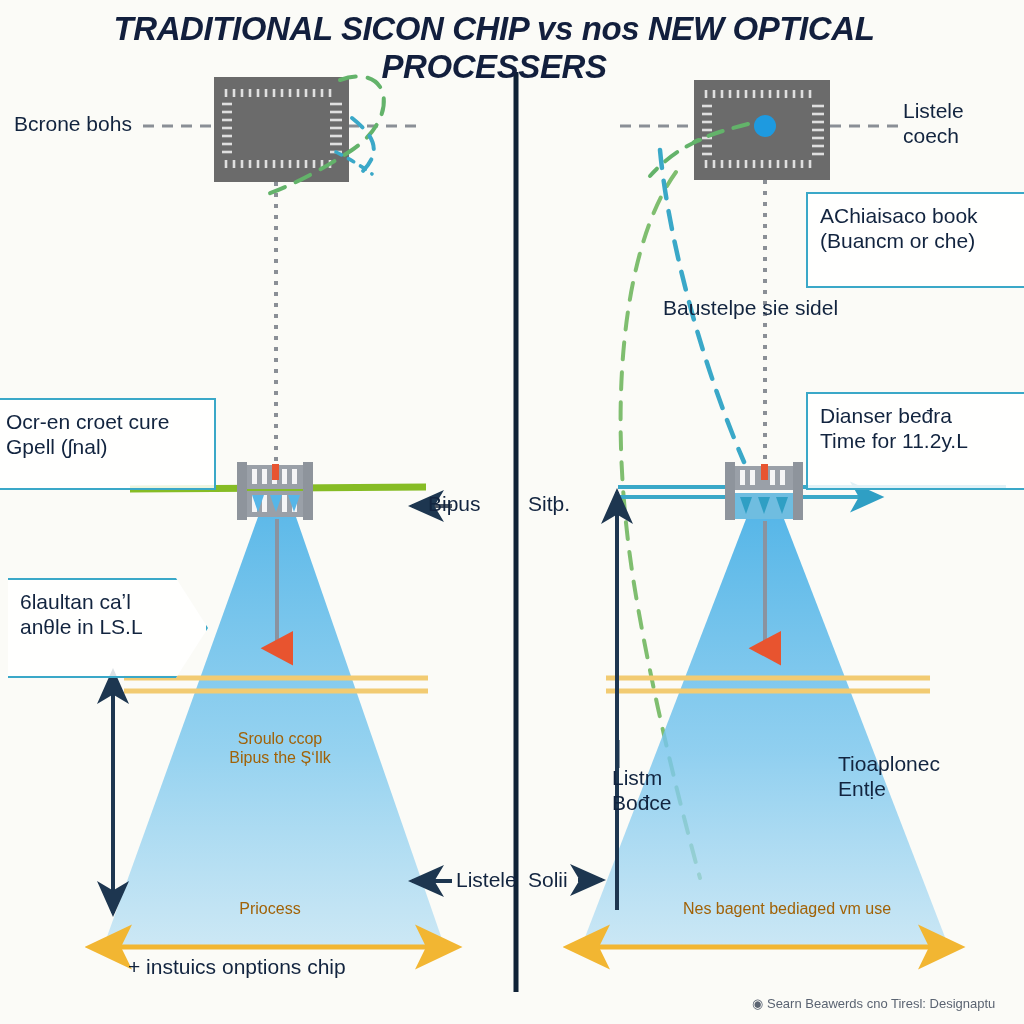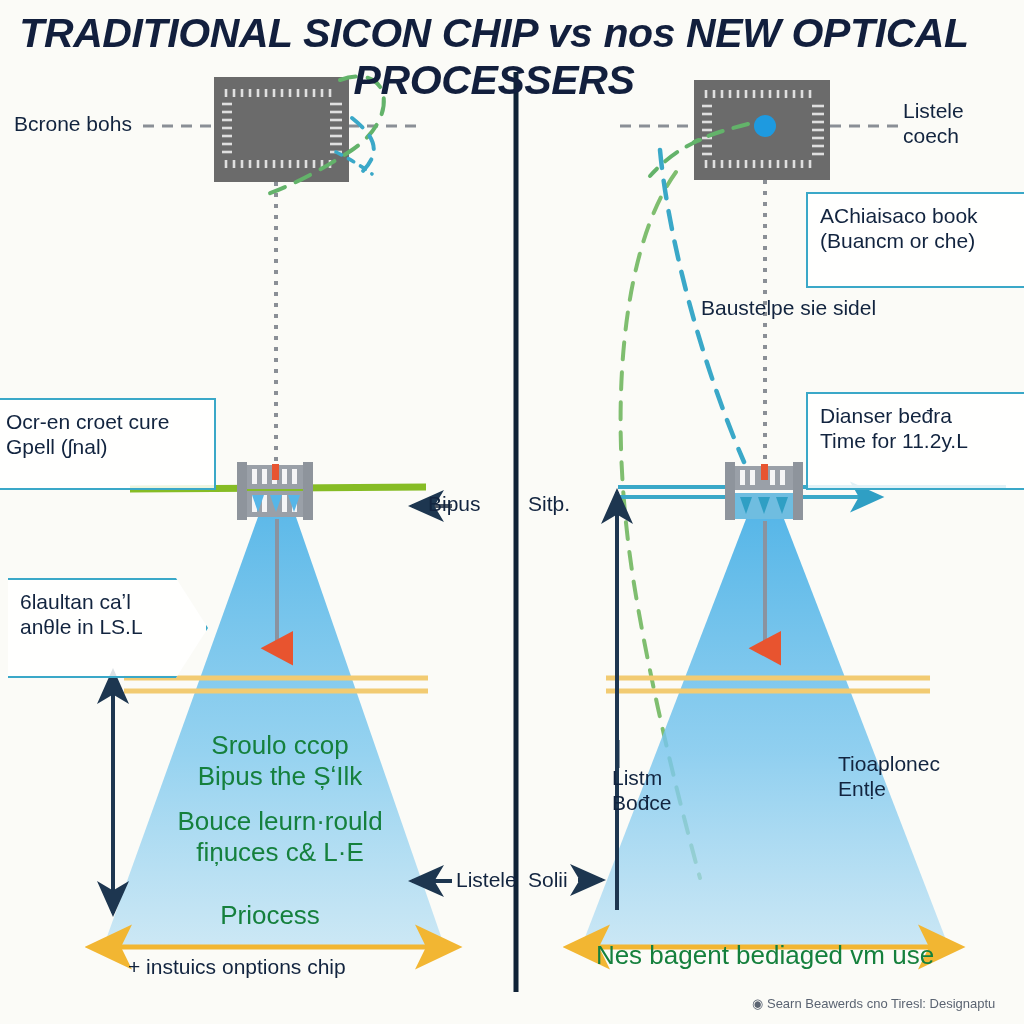--- a/index.html
+++ b/index.html
@@ -9,26 +9,26 @@
     font-family:"Liberation Sans", sans-serif;
     overflow:hidden;
     position:relative;
   }
   #stage{position:absolute;inset:0;width:1024px;height:1024px;}
   svg#art{position:absolute;left:0;top:0;width:1024px;height:1024px;}
 
   .lbl{position:absolute;color:#12243f;line-height:1.18;white-space:pre-line;}
   .title{
     position:absolute;left:0;top:10px;width:988px;text-align:center;
-    font-size:41px;font-weight:bold;font-style:italic;color:#121f3d;
+    font-size:33px;font-weight:bold;font-style:italic;color:#121f3d;
     letter-spacing:-0.4px;
   }
   .t-callout{font-size:21px;}
   .t-plain{font-size:21px;}
-  .t-inside{font-size:26px;color:#15803d;text-align:center;}
+  .t-inside{font-size:16px;color:#a16207;text-align:center;}
   .t-small{font-size:13px;color:#5b6472;}
   .boxed{
     border:2px solid #3aa8c8;background:rgba(255,255,255,0.85);
     padding:10px 12px;box-sizing:border-box;
   }
   .nb-left{border-left:none;}
   .nb-right{border-right:none;}
 </style>
 </head>
 <body>
@@ -291,50 +291,48 @@
 
   <div class="lbl t-callout" style="left:8px;top:578px;width:200px;height:100px;
        border:2px solid #3aa8c8;border-left:none;padding:10px 12px;box-sizing:border-box;
        background:rgba(255,255,255,0.85);
        clip-path:polygon(0 0,84% 0,100% 50%,84% 100%,0 100%);">6laultan caʼl
 anθle in LS.L</div>
 
   <div class="lbl t-inside" style="left:155px;top:730px;width:250px;">Sroulo ccop
 Bipus the ȘʻIlk</div>
 
-  <div class="lbl t-inside" style="left:135px;top:806px;width:290px;">Bouce leurn·rould
-fiņuces c&amp; L·E</div>
 
   <div class="lbl t-inside" style="left:160px;top:900px;width:220px;">Priocess</div>
 
   <div class="lbl t-plain" style="left:428px;top:492px;width:90px;">Bipus</div>
 
   <div class="lbl t-plain" style="left:456px;top:868px;width:90px;">Listele</div>
 
   <div class="lbl t-plain" style="left:128px;top:955px;width:340px;">+ instuics onptions chip</div>
 
   <div class="lbl t-plain" style="left:903px;top:99px;width:140px;">Listele
 coech</div>
 
   <div class="lbl t-callout boxed nb-right" style="left:806px;top:192px;width:226px;height:96px;">AChiaisaco book
 (Buancm or che)</div>
 
-  <div class="lbl t-plain" style="left:701px;top:296px;width:310px;">Baustelpe sie sidel</div>
+  <div class="lbl t-plain" style="left:663px;top:296px;width:310px;">Baustelpe sie sidel</div>
 
   <div class="lbl t-callout boxed nb-right" style="left:806px;top:392px;width:228px;height:98px;">Dianser beđra
 Time for 11.2y.L</div>
 
   <div class="lbl t-plain" style="left:568px;top:766px;width:120px;margin-left:44px;">Listm
 Bođce</div>
 
   <div class="lbl t-plain" style="left:838px;top:752px;width:170px;">Tioaplonec
 Entḷe</div>
 
   <div class="lbl t-plain" style="left:528px;top:492px;width:80px;">Sitþ.</div>
 
   <div class="lbl t-plain" style="left:528px;top:868px;width:80px;">Solii</div>
 
-  <div class="lbl t-inside" style="left:590px;top:900px;width:350px;margin-top:40px;">Nes bagent bediaged vm use</div>
+  <div class="lbl t-inside" style="left:612px;top:900px;width:350px;">Nes bagent bediaged vm use</div>
 
 
   <div class="lbl t-small" style="left:752px;top:996px;width:280px;">◉ Searn Beawerds cno Tiresl: Designaptu</div>
 
 </div>
 
 </body></html>

